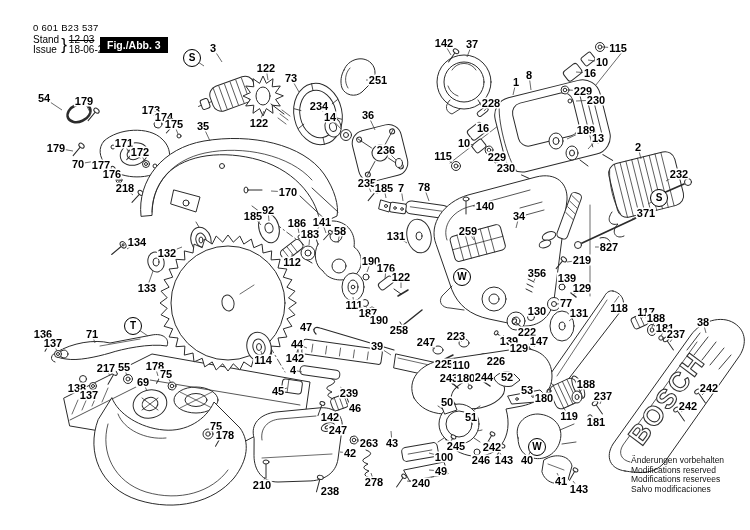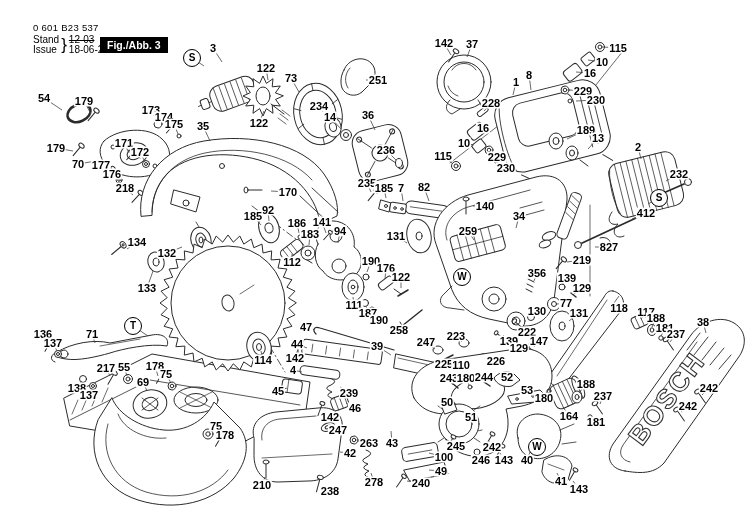--- a/index.html
+++ b/index.html
@@ -787,27 +787,27 @@
       <div class="callout" style="left: 291px; top: 78px;">73</div>
       <div class="callout" style="left: 259px; top: 123px;">122</div>
       <div class="callout" style="left: 378px; top: 80px;">251</div>
       <div class="callout" style="left: 319px; top: 106px;">234</div>
       <div class="callout" style="left: 330px; top: 117px;">14</div>
       <div class="callout" style="left: 368px; top: 115px;">36</div>
       <div class="callout" style="left: 386px; top: 150px;">236</div>
       <div class="callout" style="left: 367px; top: 183px;">235</div>
       <div class="callout" style="left: 384px; top: 188px;">185</div>
       <div class="callout" style="left: 401px; top: 188px;">7</div>
-      <div class="callout" style="left: 424px; top: 187px;">82</div>
+      <div class="callout" style="left: 424px; top: 187px;">78</div>
       <div class="callout" style="left: 288px; top: 192px;">170</div>
       <div class="callout" style="left: 268px; top: 210px;">92</div>
       <div class="callout" style="left: 253px; top: 216px;">185</div>
       <div class="callout" style="left: 297px; top: 223px;">186</div>
       <div class="callout" style="left: 322px; top: 222px;">141</div>
-      <div class="callout" style="left: 340px; top: 231px;">94</div>
+      <div class="callout" style="left: 340px; top: 231px;">58</div>
       <div class="callout" style="left: 310px; top: 234px;">183</div>
       <div class="callout" style="left: 396px; top: 236px;">131</div>
       <div class="callout" style="left: 292px; top: 262px;">112</div>
       <div class="callout" style="left: 371px; top: 261px;">190</div>
       <div class="callout" style="left: 386px; top: 268px;">176</div>
       <div class="callout" style="left: 401px; top: 277px;">122</div>
       <div class="callout" style="left: 354px; top: 305px;">111</div>
       <div class="callout" style="left: 368px; top: 313px;">187</div>
       <div class="callout" style="left: 379px; top: 320px;">190</div>
       <div class="callout" style="left: 137px; top: 242px;">134</div>
@@ -828,21 +828,21 @@
       <div class="callout" style="left: 506px; top: 168px;">230</div>
       <div class="callout" style="left: 618px; top: 48px;">115</div>
       <div class="callout" style="left: 602px; top: 62px;">10</div>
       <div class="callout" style="left: 590px; top: 73px;">16</div>
       <div class="callout" style="left: 583px; top: 91px;">229</div>
       <div class="callout" style="left: 596px; top: 100px;">230</div>
       <div class="callout" style="left: 586px; top: 130px;">189</div>
       <div class="callout" style="left: 598px; top: 138px;">13</div>
       <div class="callout" style="left: 638px; top: 147px;">2</div>
       <div class="callout" style="left: 679px; top: 174px;">232</div>
-      <div class="callout" style="left: 646px; top: 213px;">412</div>
+      <div class="callout" style="left: 646px; top: 213px;">371</div>
       <div class="callout" style="left: 519px; top: 216px;">34</div>
       <div class="callout" style="left: 485px; top: 206px;">140</div>
       <div class="callout" style="left: 468px; top: 231px;">259</div>
       <div class="callout" style="left: 609px; top: 247px;">827</div>
       <div class="callout" style="left: 582px; top: 260px;">219</div>
       <div class="callout" style="left: 537px; top: 273px;">356</div>
       <div class="callout" style="left: 567px; top: 278px;">139</div>
       <div class="callout" style="left: 582px; top: 288px;">129</div>
       <div class="callout" style="left: 566px; top: 303px;">77</div>
       <div class="callout" style="left: 579px; top: 313px;">131</div>
@@ -895,31 +895,37 @@
       <div class="callout" style="left: 461px; top: 365px;">110</div>
       <div class="callout" style="left: 496px; top: 361px;">226</div>
       <div class="callout" style="left: 449px; top: 378px;">243</div>
       <div class="callout" style="left: 466px; top: 378px;">180</div>
       <div class="callout" style="left: 484px; top: 377px;">244</div>
       <div class="callout" style="left: 507px; top: 377px;">52</div>
       <div class="callout" style="left: 527px; top: 390px;">53</div>
       <div class="callout" style="left: 544px; top: 398px;">180</div>
       <div class="callout" style="left: 586px; top: 384px;">188</div>
       <div class="callout" style="left: 603px; top: 396px;">237</div>
-      <div class="callout" style="left: 569px; top: 416px;">164</div>
+      <div class="callout" style="left: 569px; top: 416px;">119</div>
       <div class="callout" style="left: 596px; top: 422px;">181</div>
       <div class="callout" style="left: 447px; top: 402px;">50</div>
       <div class="callout" style="left: 471px; top: 417px;">51</div>
       <div class="callout" style="left: 456px; top: 446px;">245</div>
       <div class="callout" style="left: 492px; top: 447px;">242</div>
       <div class="callout" style="left: 481px; top: 460px;">246</div>
       <div class="callout" style="left: 504px; top: 460px;">143</div>
       <div class="callout" style="left: 527px; top: 460px;">40</div>
       <div class="callout" style="left: 561px; top: 481px;">41</div>
       <div class="callout" style="left: 579px; top: 489px;">143</div>
       <div class="circled" style="left: 192px; top: 58px;">S</div>
       <div class="circled" style="left: 659px; top: 198px;">S</div>
       <div class="circled" style="left: 133px; top: 326px;">T</div>
       <div class="circled" style="left: 462px; top: 277px;">W</div>
       <div class="circled" style="left: 537px; top: 447px;">W</div>
     </div>
 
+  <div class="footer">
+    <div>Änderungen vorbehalten</div>
+    <div>Modifications reserved</div>
+    <div>Modifications reservees</div>
+    <div>Salvo modificaciones</div>
+  </div>
 </div>
 
 </body></html>

